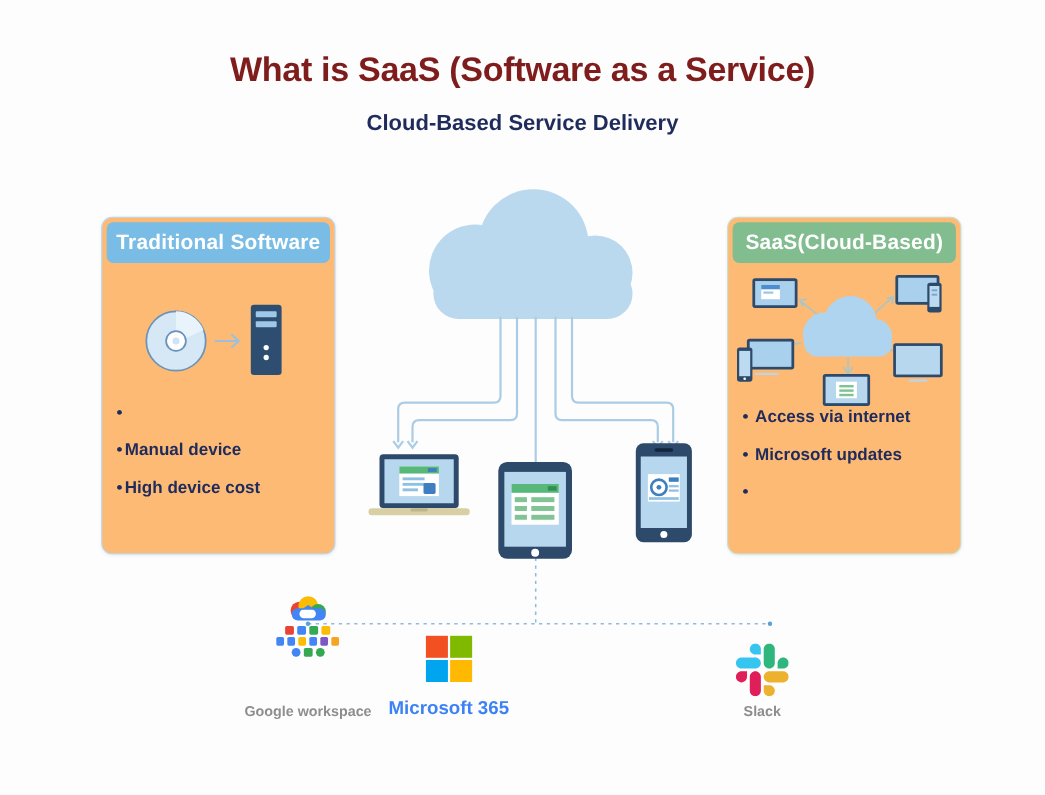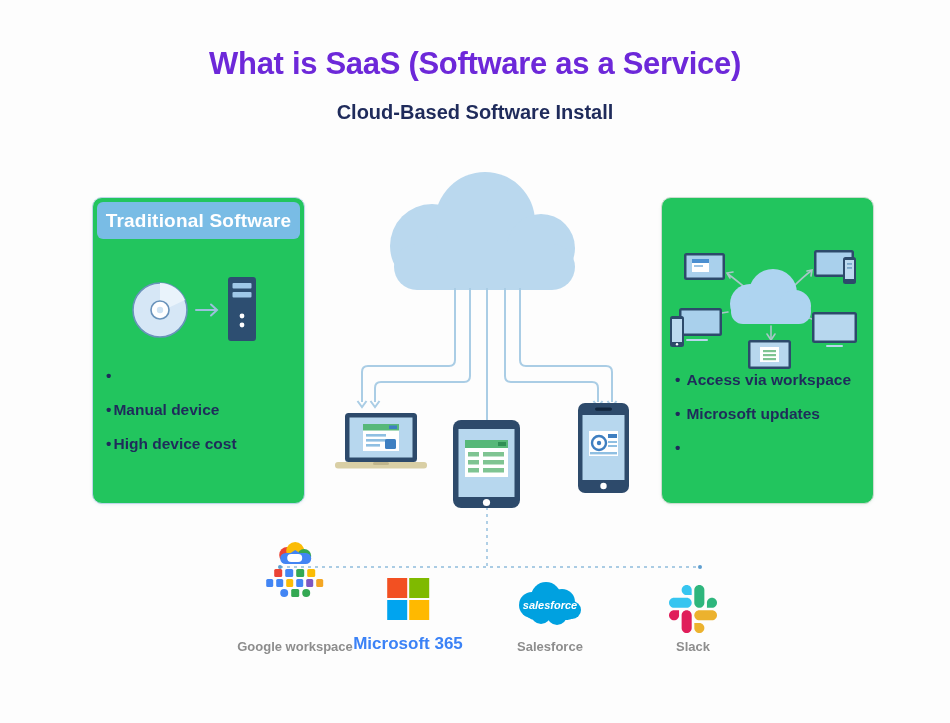--- a/index.html
+++ b/index.html
@@ -2,31 +2,31 @@
 <html><head>
 <meta charset="utf-8">
 <style>
   * { margin:0; padding:0; box-sizing:border-box; }
   html,body { background:#ffffff; }
   body { font-family:"Liberation Sans", sans-serif; }
   .stage { position:relative; width:950px; height:723px; background:#fdfdfd; overflow:hidden; }
 
   .main-title {
     position:absolute; top:46px; left:0; width:100%;
-    text-align:center; font-size:31px; font-weight:bold; color:#6d28d9; letter-spacing:-0.3px;
+    text-align:center; font-size:31px; font-weight:bold; color:#7f1d1d; letter-spacing:-0.3px;
   }
   .subtitle {
     position:absolute; top:101px; left:0; width:100%;
     text-align:center; font-size:20px; font-weight:bold; color:#1f2b5b;
   }
 
   
   .card {
     position:absolute; top:197px; width:213px; height:307px;
-    background:#22c55e; border-radius:10px;
+    background:#fdba74; border-radius:10px;
   }
   .card-left  { left:92px;  border:1.5px solid #bed6ea; box-shadow:0 1px 3px rgba(100,140,180,.12); }
   .card-right { left:661px; border:1.5px solid #ccdcd0; box-shadow:0 1px 3px rgba(110,160,120,.12); }
   .card-header {
     margin:4px; height:37px; border-radius:6px;
     display:flex; align-items:center; justify-content:center;
     color:#ffffff; font-size:19px; font-weight:bold; letter-spacing:0.2px;
   }
   .card-left  .card-header { background:#79bce5; }
   .card-right .card-header { background:#82bd90; }
@@ -50,34 +50,34 @@
 
   
   .provider {
     position:absolute; top:572px; height:82px;
     display:flex; flex-direction:column; align-items:center; justify-content:flex-end;
     transform:translateX(-50%);
   }
   .provider .logo-wrap { flex:0 0 auto; display:flex; align-items:center; justify-content:center; margin-bottom:6px; }
   .provider-label { font-size:13px; font-weight:bold; color:#8d8d8d; white-space:nowrap; }
   .provider-label-ms { font-size:17px; font-weight:bold; color:#3b82f6; white-space:nowrap; }
-  .p-google { left:295px;gap:36px; } .p-microsoft { left:408px; } .p-salesforce { left:550px; } .p-slack { left:693px; }
+  .p-google { left:280px;gap:36px; } .p-microsoft { left:408px; } .p-salesforce { left:550px; } .p-slack { left:693px; }
 
   .ms-grid { display:grid; grid-template-columns:20px 20px; grid-template-rows:20px 20px; gap:2px; }
   .gw-rows { display:flex; flex-direction:column; align-items:center; gap:2px; }
   .gw-row { display:flex; gap:3px; }
   .gw-tile { border-radius:1.5px; }
 </style>
 </head>
 <body>
 
 <div class="stage">
 
   <div class="main-title">What is SaaS (Software as a Service)</div>
-  <div class="subtitle">Cloud-Based Software Install</div>
+  <div class="subtitle">Cloud-Based Service Delivery</div>
 
   <div class="card card-left">
     <div class="card-header">Traditional Software</div>
 
     <svg class="install-icon" width="150" height="78" viewBox="0 0 150 78">
 
       <g>
         <circle cx="36" cy="40" r="27" fill="#d6e7f6" stroke="#6a93bb" stroke-width="1.6"></circle>
         <path d="M36 13 A27 27 0 0 1 61 30 L44 38 A9 9 0 0 0 36 31 Z" fill="#e9f3fb"></path>
         <circle cx="36" cy="40" r="9" fill="#ffffff" stroke="#6a93bb" stroke-width="1.6"></circle>
@@ -107,20 +107,21 @@
           <span>Manual device</span>
         </li>
       <li>
           <span class="bullet">•</span>
           <span>High device cost</span>
         </li>
     </ul>
   </div>
 
   <div class="card card-right">
+    <div class="card-header">SaaS(Cloud-Based)</div>
 
     <svg class="saas-cluster" width="206" height="132" viewBox="0 0 206 132">
 
       <g stroke="#a8c6c8" stroke-width="1.6" fill="none" stroke-linecap="round">
         <path d="M84 48 Q72 38 64 32"></path>
           <path d="M66 36 L63 31 L69 30"></path>
         <path d="M128 46 Q140 34 147 29"></path>
           <path d="M143 29 L148 28 L147 34"></path>
         <path d="M64 70 Q44 72 36 84"></path>
           <path d="M34 79 L35 86 L41 84"></path>
@@ -175,21 +176,21 @@
       <g transform="translate(148,70)">
         <rect width="45" height="31" rx="2.5" fill="#2d4a6b"></rect>
         <rect x="2.5" y="2.5" width="40" height="26" fill="#b7d7ee"></rect>
         <rect x="14" y="33" width="17" height="2" rx="1" fill="#b9d6ec"></rect>
       </g>
     </svg>
 
     <ul>
       <li>
           <span class="bullet">•</span>
-          <span>Access via workspace</span>
+          <span>Access via internet</span>
         </li>
       <li>
           <span class="bullet">•</span>
           <span>Microsoft updates</span>
         </li>
       <li>
           <span class="bullet">•</span>
         </li>
     </ul>
   </div>
@@ -307,37 +308,20 @@
       <div class="ms-grid">
         <div style="background:#f25022"></div>
         <div style="background:#7fba00"></div>
         <div style="background:#00a4ef"></div>
         <div style="background:#ffb900"></div>
       </div>
     </div>
     <div class="provider-label-ms">Microsoft 365</div>
   </div>
 
-  <div class="provider p-salesforce">
-    <div class="logo-wrap">
-      <svg width="76" height="52" viewBox="0 0 76 52">
-        <g fill="#00a1e0">
-          <circle cx="20" cy="24" r="13"></circle>
-          <circle cx="34" cy="16" r="15"></circle>
-          <circle cx="50" cy="21" r="13"></circle>
-          <circle cx="60" cy="29" r="9"></circle>
-          <circle cx="29" cy="33" r="10"></circle>
-          <circle cx="45" cy="34" r="10"></circle>
-          <rect x="14" y="22" width="50" height="17" rx="8.5"></rect>
-        </g>
-        <text x="38" y="28" text-anchor="middle" font-size="11" font-style="italic" font-weight="bold" fill="#ffffff" font-family="Liberation Sans, sans-serif">salesforce</text>
-      </svg>
-    </div>
-    <div class="provider-label">Salesforce</div>
-  </div>
 
   <div class="provider p-slack">
     <div class="logo-wrap">
       <svg width="48" height="48" viewBox="0 0 122.8 122.8">
         <path d="M25.8 77.6c0 7.1-5.8 12.9-12.9 12.9S0 84.7 0 77.6s5.8-12.9 12.9-12.9h12.9v12.9z" fill="#e01e5a"></path>
         <path d="M32.3 77.6c0-7.1 5.8-12.9 12.9-12.9s12.9 5.8 12.9 12.9v32.3c0 7.1-5.8 12.9-12.9 12.9s-12.9-5.8-12.9-12.9V77.6z" fill="#e01e5a"></path>
         <path d="M45.2 25.8c-7.1 0-12.9-5.8-12.9-12.9S38.1 0 45.2 0s12.9 5.8 12.9 12.9v12.9H45.2z" fill="#36c5f0"></path>
         <path d="M45.2 32.3c7.1 0 12.9 5.8 12.9 12.9s-5.8 12.9-12.9 12.9H12.9C5.8 58.1 0 52.3 0 45.2s5.8-12.9 12.9-12.9h32.3z" fill="#36c5f0"></path>
         <path d="M97 45.2c0-7.1 5.8-12.9 12.9-12.9s12.9 5.8 12.9 12.9-5.8 12.9-12.9 12.9H97V45.2z" fill="#2eb67d"></path>
         <path d="M90.5 45.2c0 7.1-5.8 12.9-12.9 12.9s-12.9-5.8-12.9-12.9V12.9C64.7 5.8 70.5 0 77.6 0s12.9 5.8 12.9 12.9v32.3z" fill="#2eb67d"></path>

